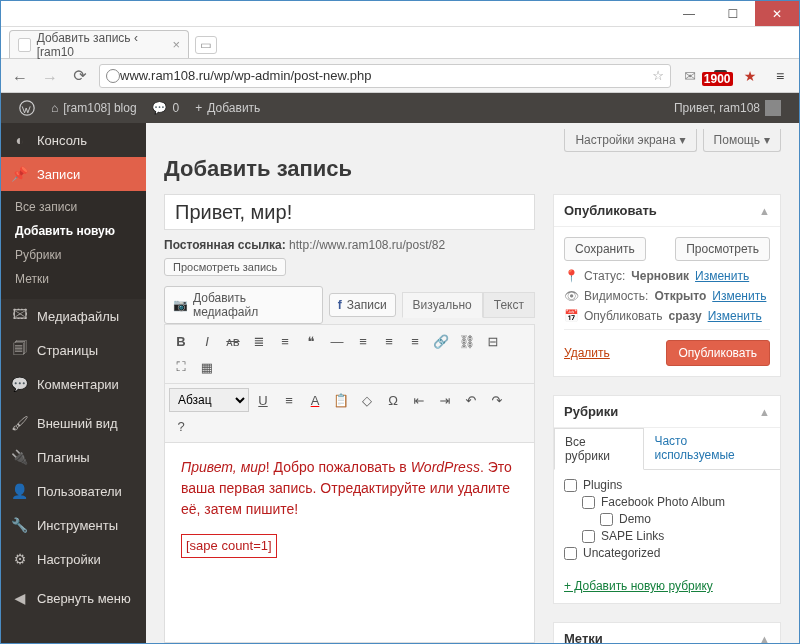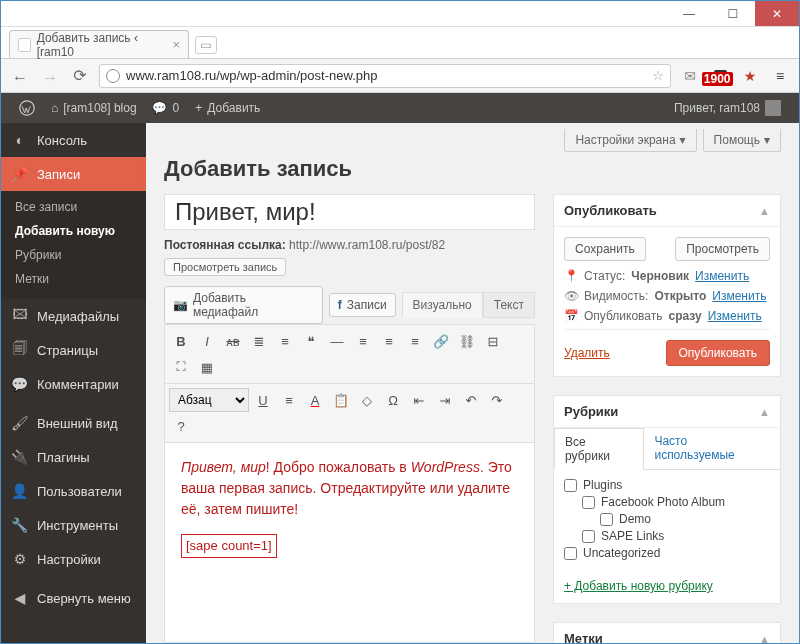--- a/index.html
+++ b/index.html
@@ -9,21 +9,21 @@
 .titlebar .wbtns{margin-left:auto;display:flex}
 .titlebar .wbtn{width:44px;display:flex;align-items:center;justify-content:center;font-size:12px;color:#555}
 .titlebar .wbtn.close{background:#c75050;color:#fff}
 .tabstrip{height:32px;background:#fff;display:flex;align-items:flex-end;padding-left:8px;border-bottom:1px solid #d0d0d0}
 .tab{height:28px;border:1px solid #c5c5c5;border-bottom:none;border-radius:4px 4px 0 0;background:#f8f8f8;display:flex;align-items:center;padding:0 8px;gap:6px;font-size:12px;color:#555;max-width:180px}
 .tab .fav{width:14px;height:14px;background:#fff;border:1px solid #ccc;border-radius:2px}
 .tab .x{margin-left:4px;color:#999;font-size:13px}
 .newtab{width:22px;height:18px;border:1px solid #ccc;border-radius:3px;margin-left:6px;margin-bottom:4px;display:flex;align-items:center;justify-content:center;color:#888;font-size:12px}
 .addrbar{height:34px;background:#f5f5f5;border-bottom:1px solid #d0d0d0;display:flex;align-items:center;padding:0 8px;gap:8px}
 .navbtn{width:22px;height:22px;display:flex;align-items:center;justify-content:center;color:#6b6b6b;font-size:16px}
-.url-field{flex:1;height:24px;border:1px solid #ccc;border-radius:3px;background:#fff;display:flex;align-items:center;padding:0 6px;gap:6px;font-size:13px;color:#333}
+.url-field{flex:1;height:24px;border:1px solid #ccc;border-radius:3px;background:#fff;display:flex;align-items:center;padding:0 6px;gap:0;font-size:13px;color:#333}
 .url-field .globe{width:14px;height:14px;border:1px solid #888;border-radius:50%}
 .ext-icon{width:22px;height:22px;display:flex;align-items:center;justify-content:center;font-size:14px}
 .ext-sl{background:#333;color:#fff;font-size:9px;font-weight:bold;border-radius:2px;padding:1px 2px;position:relative}
 .ext-sl .badge{position:absolute;bottom:-4px;right:-6px;background:#c00;color:#fff;font-size:12px;padding:0 2px;border-radius:2px}
 .wp-adminbar{height:30px;background:#464340;color:#ccc;display:flex;align-items:center;padding:0 10px;font-size:12px}
 .wp-adminbar .abitem{display:flex;align-items:center;gap:5px;padding:0 8px;height:30px}
 .wp-adminbar .spacer{flex:1}
 .wp-adminbar .avatar{width:16px;height:16px;background:#888}
 .wp-wrap{flex:1;display:flex;overflow:hidden}
 .adminmenu{width:145px;background:#35312e;color:#eee;flex-shrink:0;overflow-y:auto}
@@ -36,21 +36,21 @@
 .submenu .subitem{padding:5px 10px 5px 14px;font-size:12px;color:#b8b2ab;cursor:pointer}
 .submenu .subitem.current{color:#fff;font-weight:bold}
 .menusep{height:5px}
 .content{flex:1;background:#f1f1f1;padding:0 18px 18px 18px;overflow:hidden;position:relative}
 .screen-options{display:flex;justify-content:flex-end;gap:6px;padding-top:6px}
 .so-btn{background:#f1f1f1;border:1px solid #ccc;border-radius:0 0 3px 3px;border-top:none;padding:4px 10px;font-size:12px;color:#666;display:flex;align-items:flex-start;gap:4px}
 h1.page-title{font-size:22px;font-weight:700;color:#3a3a3a;margin:4px 0 12px 0}
 .cols{display:flex;gap:18px;align-items:flex-start}
 .mainarea{flex:1;min-width:0}
 .sidearea{width:228px;flex-shrink:0}
-#title{width:100%;height:36px;border:1px solid #ddd;font-size:24px;padding:0 10px;background:#fff;color:#333}
+#title{width:100%;height:36px;border:1px solid #ddd;font-size:20px;padding:0 10px;background:#fff;color:#333}
 .permalink{font-size:12px;color:#666;margin:8px 0 6px 0}
 .permalink b{color:#444}
 .small-btn{display:inline-block;border:1px solid #ccc;background:#fafafa;border-radius:3px;padding:2px 8px;font-size:11px;color:#555;cursor:pointer}
 .media-row{display:flex;gap:6px;margin:10px 0 0 0;align-items:center}
 .media-btn{border:1px solid #ccc;background:#fafafa;border-radius:3px;padding:4px 8px;font-size:12px;color:#555;display:flex;align-items:center;gap:5px}
 .editor-tabs{margin-left:auto;display:flex}
 .editor-tab{border:1px solid #ddd;padding:5px 10px;font-size:12px;background:#ebebeb;color:#666}
 .editor-tab.active{background:#f5f5f5;border-bottom-color:#f5f5f5}
 .toolbar{border:1px solid #dedede;background:#f5f5f5;padding:4px;display:flex;flex-wrap:wrap;gap:2px}
 .toolbar.row2{border-top:none}

